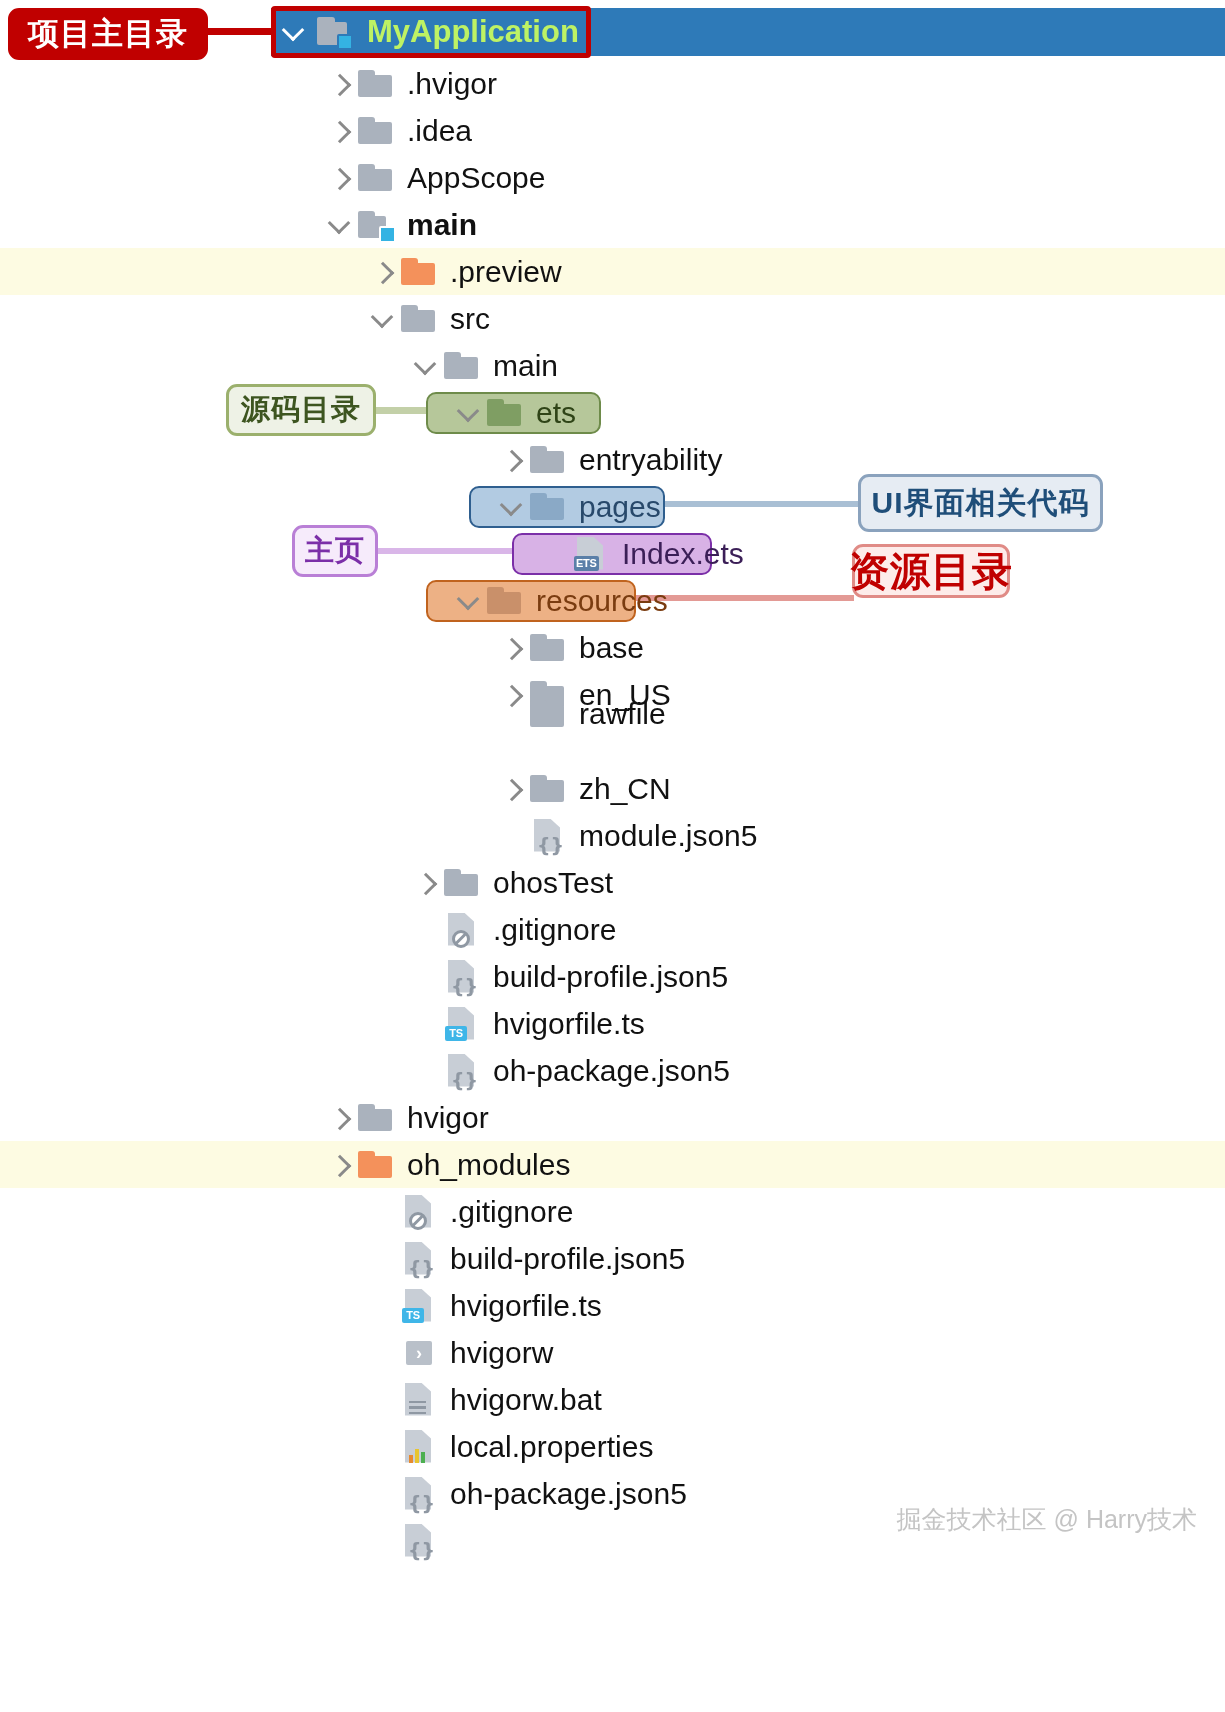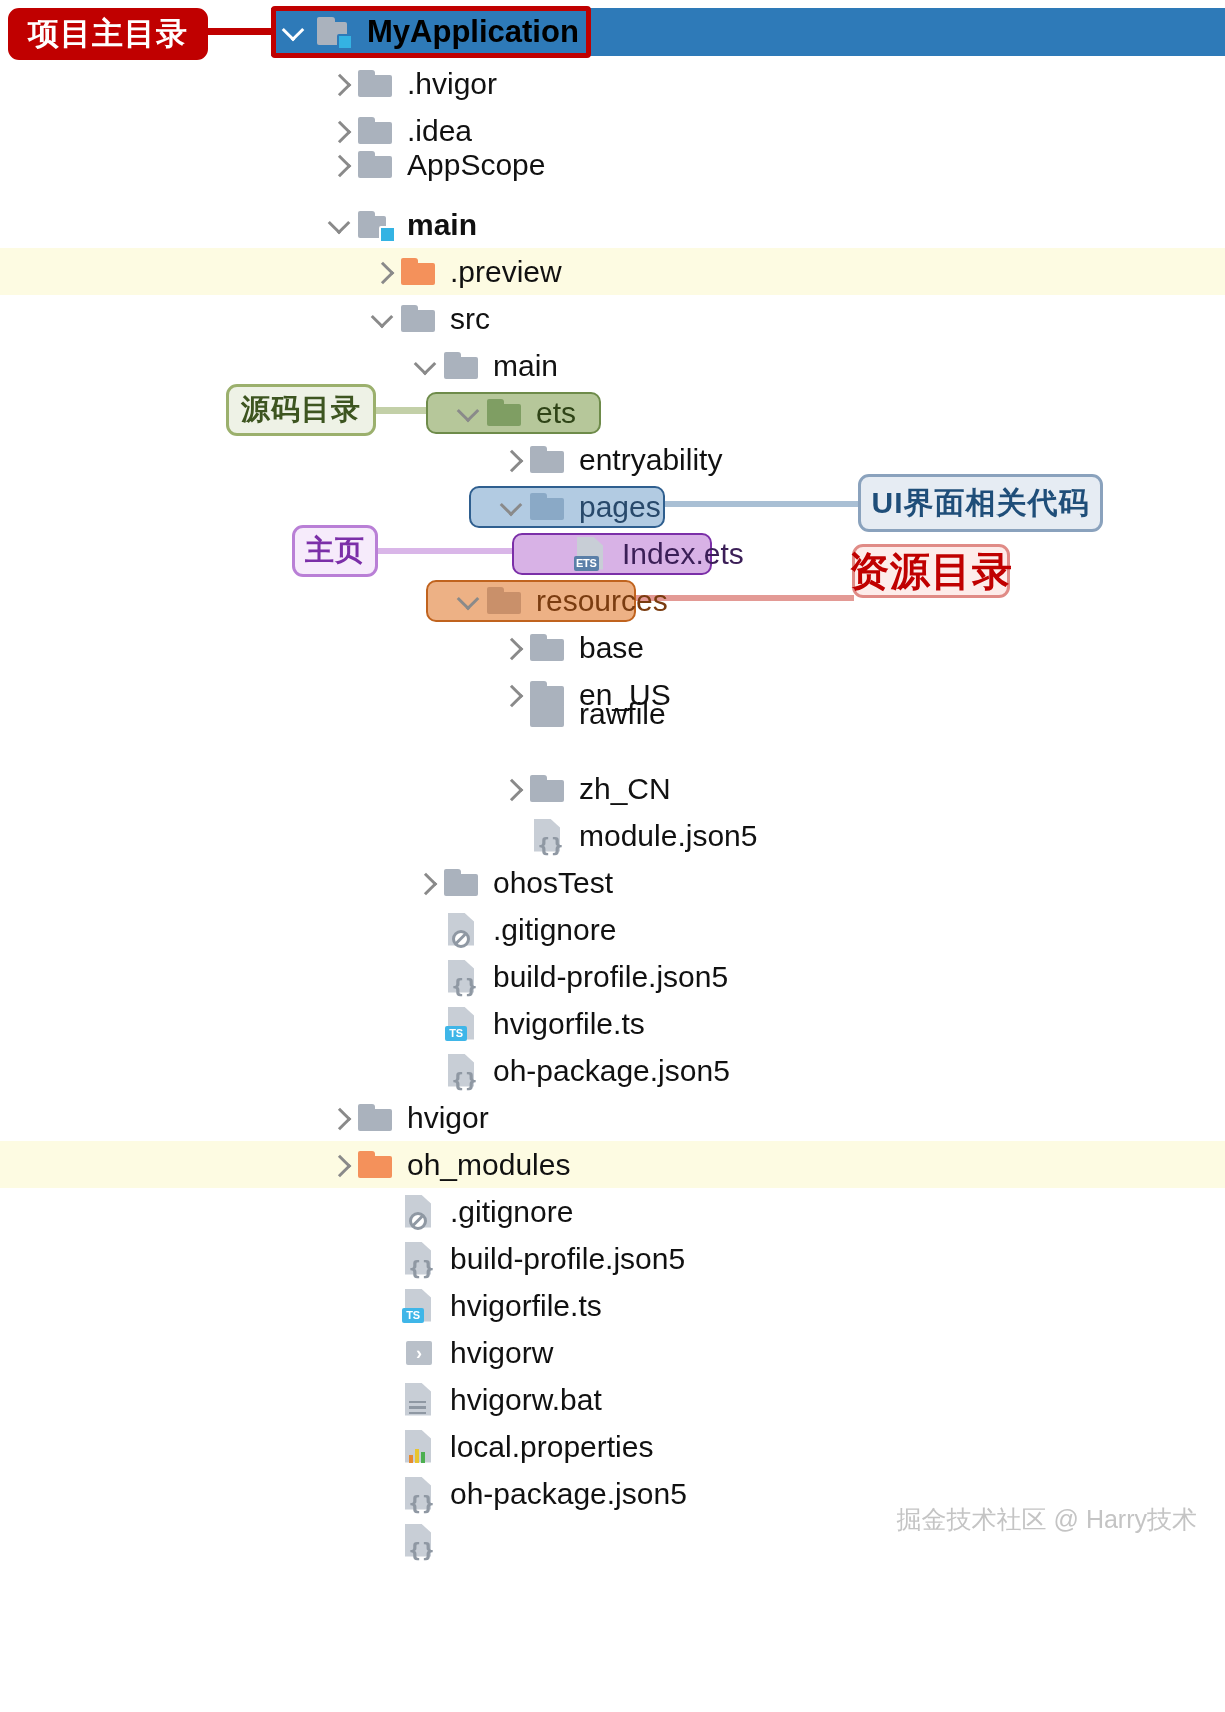--- a/index.html
+++ b/index.html
@@ -237,21 +237,21 @@
   #rootbar .rb-icon .body {
     position: absolute; left: 2px; top: 7px;
     width: 30px; height: 23px; border-radius: 2px; background: #aab2bd;
   }
   #rootbar .rb-icon .badge {
     position: absolute; right: 6px; bottom: -1px;
     width: 16px; height: 16px; background: #34b3e3; border-radius: 2px;
     border: 2px solid #2e7ab8;
   }
   #rootbar .rb-name {
-    color: #000000; font-weight: bold; font-size: 31px;
+    color: #bef264; font-weight: bold; font-size: 31px;
     margin-right: 4px;
   }
   #rootbar .rb-path { color: #e8f0f8; font-size: 29px; }
 
   #rootsel {
     position: absolute;
     left: 271px; top: 6px;
     width: 320px; height: 52px;
     border: 5px solid #c00000;
     border-radius: 4px;
@@ -282,21 +282,21 @@
     </div>
     <div class="row" style="top: 107px; position: absolute; left: 0px; width: 1225px;">
       <span class="indent" style="width: 325px;"></span>
       <span class="twisty"></span>
       <span class="ficon ">
         <span class="tab"></span>
         <span class="body"></span>
       </span>
       <span class="label">.idea</span>
     </div>
-    <div class="row" style="top: 141px; position: absolute; left: 0px; width: 1225px;">
+    <div class="row" style="top: 154px; position: absolute; left: 0px; width: 1225px;">
       <span class="indent" style="width: 325px;"></span>
       <span class="twisty"></span>
       <span class="ficon ">
         <span class="tab"></span>
         <span class="body"></span>
       </span>
       <span class="label">AppScope</span>
     </div>
     <div class="row" style="top: 201px; position: absolute; left: 0px; width: 1225px;">
       <span class="indent" style="width: 325px;"></span>

